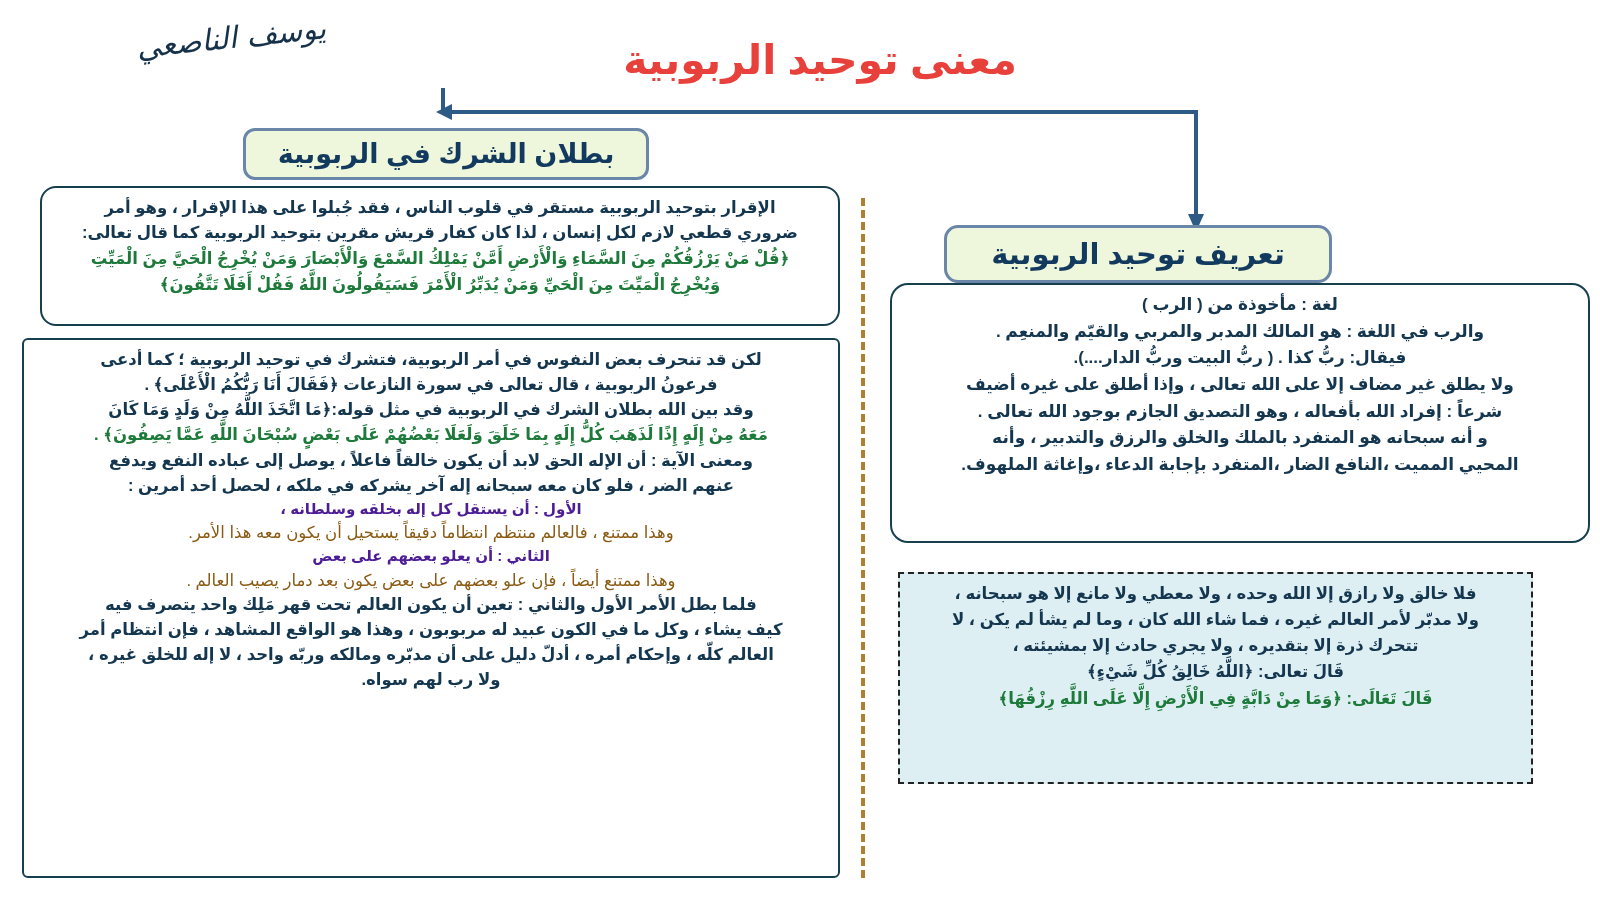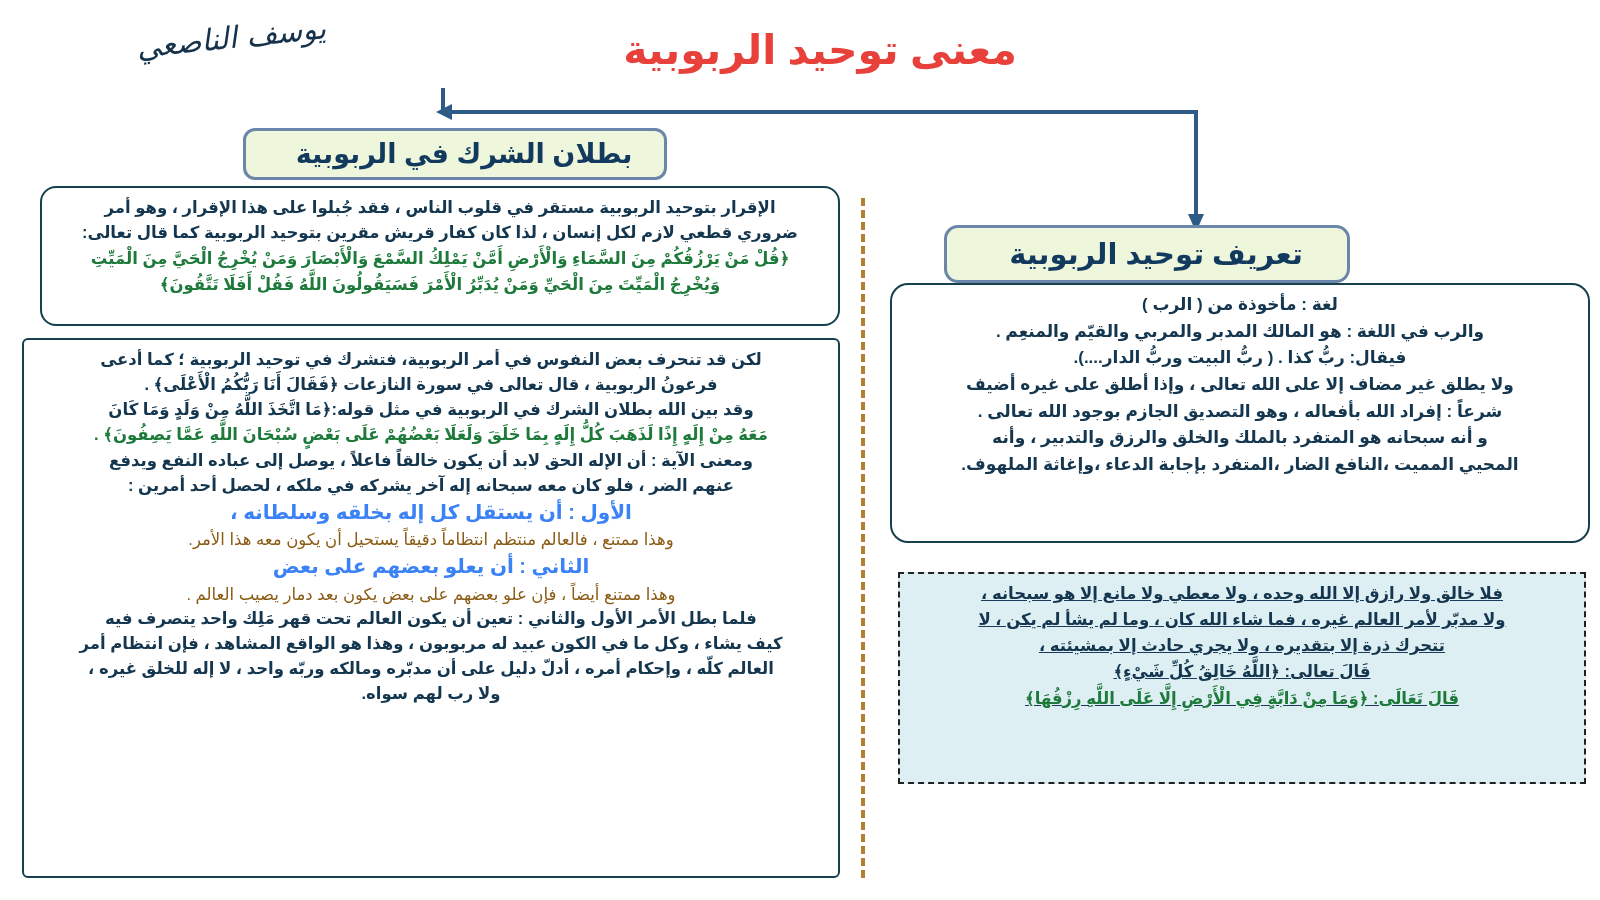--- a/index.html
+++ b/index.html
@@ -9,21 +9,21 @@
     font-family:"Liberation Sans","DejaVu Sans",sans-serif;
     position:relative;
     overflow:hidden;
     color:#1b3a5c;
   }
   .canvas{position:absolute;inset:0;}
 
   
   .main-title{
     position:absolute;
-    top:26px;left:560px;width:520px;
+    top:36px;left:560px;width:520px;
     text-align:center;
     font-size:41px;
     font-weight:bold;
     color:#e8403a;
     letter-spacing:1px;
     direction:rtl;
   }
   .signature{
     position:absolute;
     top:20px;left:118px;width:230px;height:70px;
@@ -44,21 +44,20 @@
   .pill{
     position:absolute;
     background:#eef6db;
     border:3px solid #6a86a8;
     border-radius:12px;
     color:#123a5e;
     font-weight:bold;
     text-align:center;
     display:flex;align-items:center;justify-content:center;
     direction:rtl;
-    padding-left:18px;
   }
   #pill-left{
     top:128px;left:243px;width:400px;height:46px;
     font-size:27px;
   }
   #pill-right{
     top:225px;left:944px;width:382px;height:52px;
     font-size:29px;
     border-radius:14px;
   }
@@ -82,40 +81,40 @@
     padding:8px 32px;
     border-radius:6px;
   }
   #box-right-def{
     top:283px;left:890px;width:700px;height:260px;
     padding:8px 3px;
     border-radius:18px;
   }
   #box-right-dashed{
     position:absolute;
-    top:572px;left:898px;width:688px;height:212px;
+    top:572px;left:898px;width:635px;height:212px;
     border:2px dashed #222;
     background:#deeff3;
     box-sizing:border-box;
     padding:8px 14px;
-    direction:rtl;text-align:center;text-decoration:underline;
+    direction:rtl;text-align:center;
   }
 
   
   .divider{
     position:absolute;
     top:198px;left:861px;
     width:0;height:680px;
     border-left:4px dashed #b08030;
   }
 
   
   p{margin:0 0 2px 0;line-height:1.38;}
   .t-dark{color:#14364f;font-weight:bold;font-size:16.5px;}
-  .t-red{color:#3b82f6;font-weight:bold;font-size:20px;}
+  .t-red{color:#4c1d95;font-weight:bold;font-size:15px;}
   .t-brown{color:#8a5a12;font-weight:normal;font-size:16.5px;}
   .quran{color:#1d7a3a;font-weight:bold;font-size:16.5px;line-height:1.5;}
   .defline{font-size:17px;color:#14364f;font-weight:bold;line-height:1.45;}
   .dashline{font-size:16.5px;color:#14364f;font-weight:bold;line-height:1.45;}
 </style>
 </head>
 <body>
 
 <div class="canvas">
 

